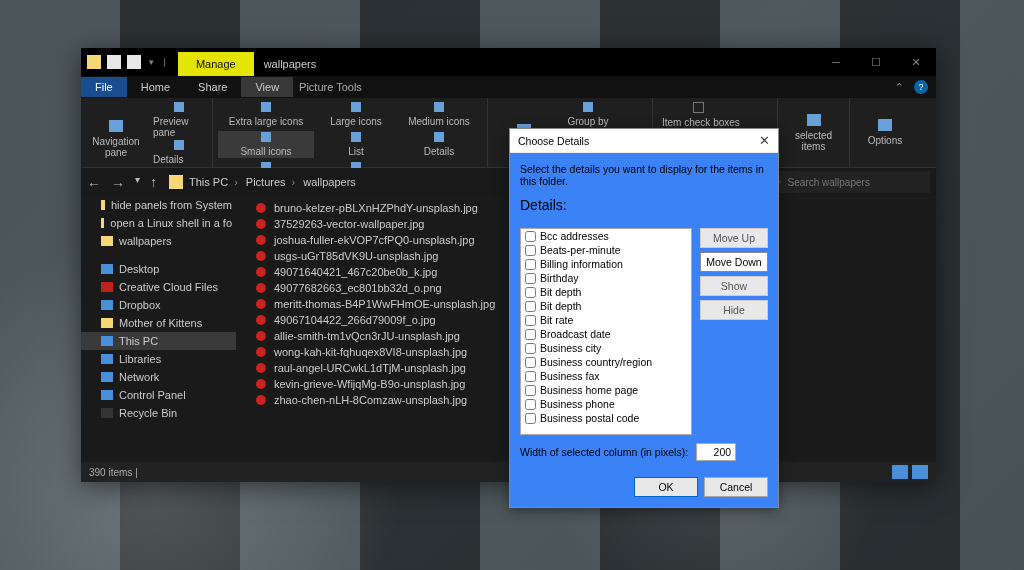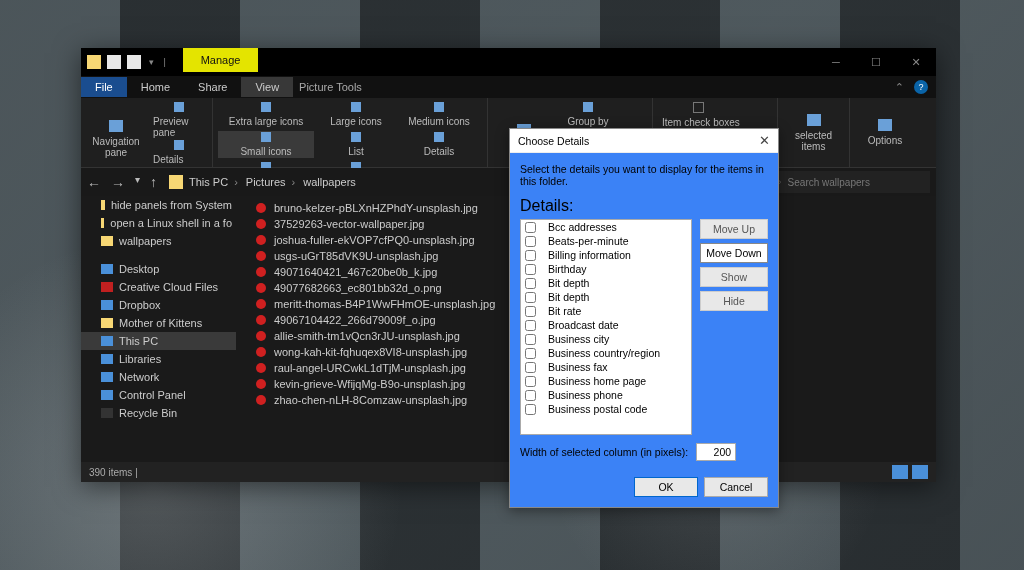--- a/index.html
+++ b/index.html
@@ -7,21 +7,21 @@
 .desktop-bg { position: absolute; inset: 0; background: repeating-linear-gradient(90deg, rgba(80,90,95,0.8) 0px, rgba(80,90,95,0.8) 120px, rgba(40,45,48,0.9) 120px, rgba(40,45,48,0.9) 240px); }
 .desktop-bg::after { content:''; position:absolute; inset:0; background: radial-gradient(circle at 15% 85%, rgba(200,205,208,0.25) 0%, transparent 25%), radial-gradient(circle at 70% 80%, rgba(200,205,208,0.15) 0%, transparent 20%); }
 
 .explorer { position: absolute; left: 81px; top: 48px; width: 855px; height: 434px; background: #1a1a1a; box-shadow: 0 5px 25px rgba(0,0,0,0.5); font-size: 11px; color: #ddd; display: flex; flex-direction: column; }
 
 .titlebar { height: 28px; background: #000; display: flex; align-items: stretch; }
 .titlebar .qat { display: flex; align-items: center; padding: 0 6px; gap: 6px; }
 .qat-icon { width: 14px; height: 14px; background: #f7d774; }
 .qat-white { width: 14px; height: 14px; background: #e8e8e8; }
 .qat-caret { color:#888; font-size:9px; padding:0 2px; }
-.titlebar .tabarea { display: flex; align-items: flex-end; margin-left: 4px; flex-direction: column; }
+.titlebar .tabarea { display: flex; align-items: flex-end; margin-left: 4px; }
 .titlebar .tab { padding: 6px 18px; height: 24px; }
 .titlebar .tab-manage { background: #e4e400; color: #111; font-size: 11px; }
 .titlebar .tab-name { background: #000; color: #ccc; font-size: 11px; padding-left: 10px; }
 .win-controls { margin-left:auto; display:flex; }
 .win-btn { width:40px; display:flex; align-items:center; justify-content:center; color:#888; }
 
 .menubar { height: 22px; background: #111; display:flex; align-items:center; }
 .menubar .mitem { padding: 4px 14px; color:#ccc; font-size:11px; }
 .menubar .mitem.blue { background:#1a4d8f; color:#fff; }
 .menubar .mitem.active { background:#383838; }
@@ -66,24 +66,24 @@
 
 .statusbar { height:20px; background:#222; color:#aaa; font-size:10px; display:flex; align-items:center; padding:0 8px; justify-content:space-between; }
 .view-btns { display:flex; gap:4px; }
 .vbtn { width:16px; height:14px; background:#4a90d9; }
 
 .dialog { position:absolute; left:509px; top:128px; width:270px; height:380px; background:#3b82f6; border:1px solid #888; color:#000; font-size:10.5px; display:flex; flex-direction:column; box-shadow:0 3px 12px rgba(0,0,0,0.4); }
 .dlg-title { height:24px; background:#fff; display:flex; align-items:center; padding:0 8px; border-bottom:1px solid #eee; }
 .dlg-close { margin-left:auto; font-size:13px; color:#444; }
 .dlg-body { flex:1; padding:10px 10px 6px; display:flex; flex-direction:column; }
 .dlg-subtitle { font-size:10.5px; margin-bottom:10px; }
-.dlg-label { font-size:16px; margin-bottom:4px; }
+.dlg-label { font-size:14px; margin-bottom:15px; }
 .dlg-main { flex:1; display:flex; gap:8px; }
 .details-list { flex:1; border:1px solid #aaa; background:#fff; overflow-y:scroll; }
-.detail-row { display:flex; align-items:center; gap:12px; padding:1px 4px; font-size:10.5px; }
+.detail-row { display:flex; align-items:center; gap:4px; padding:1px 4px; font-size:10.5px; }
 .detail-row input { width:11px; height:11px; }
 .dlg-btns-side { width:68px; display:flex; flex-direction:column; gap:4px; }
 .dlg-sbtn { height:20px; background:#e8e8e8; border:1px solid #ccc; font-size:10.5px; color:#555; text-align:center; line-height:18px; }
 .dlg-row-bottom { display:flex; align-items:center; gap:8px; padding:8px 0 4px; }
 .col-width { width:40px; height:18px; border:1px solid #aaa; text-align:right; padding:0 4px; font-size:10.5px; background:#fff; }
 .dlg-footer { display:flex; justify-content:flex-end; gap:6px; padding:6px 10px 10px; }
 .dlg-fbtn { width:64px; height:20px; font-size:10.5px; background:#e8e8e8; border:1px solid #aaa; }
 .dlg-fbtn.ok { border:1px solid #0066cc; }
 
 ::-webkit-scrollbar { width:14px; }

